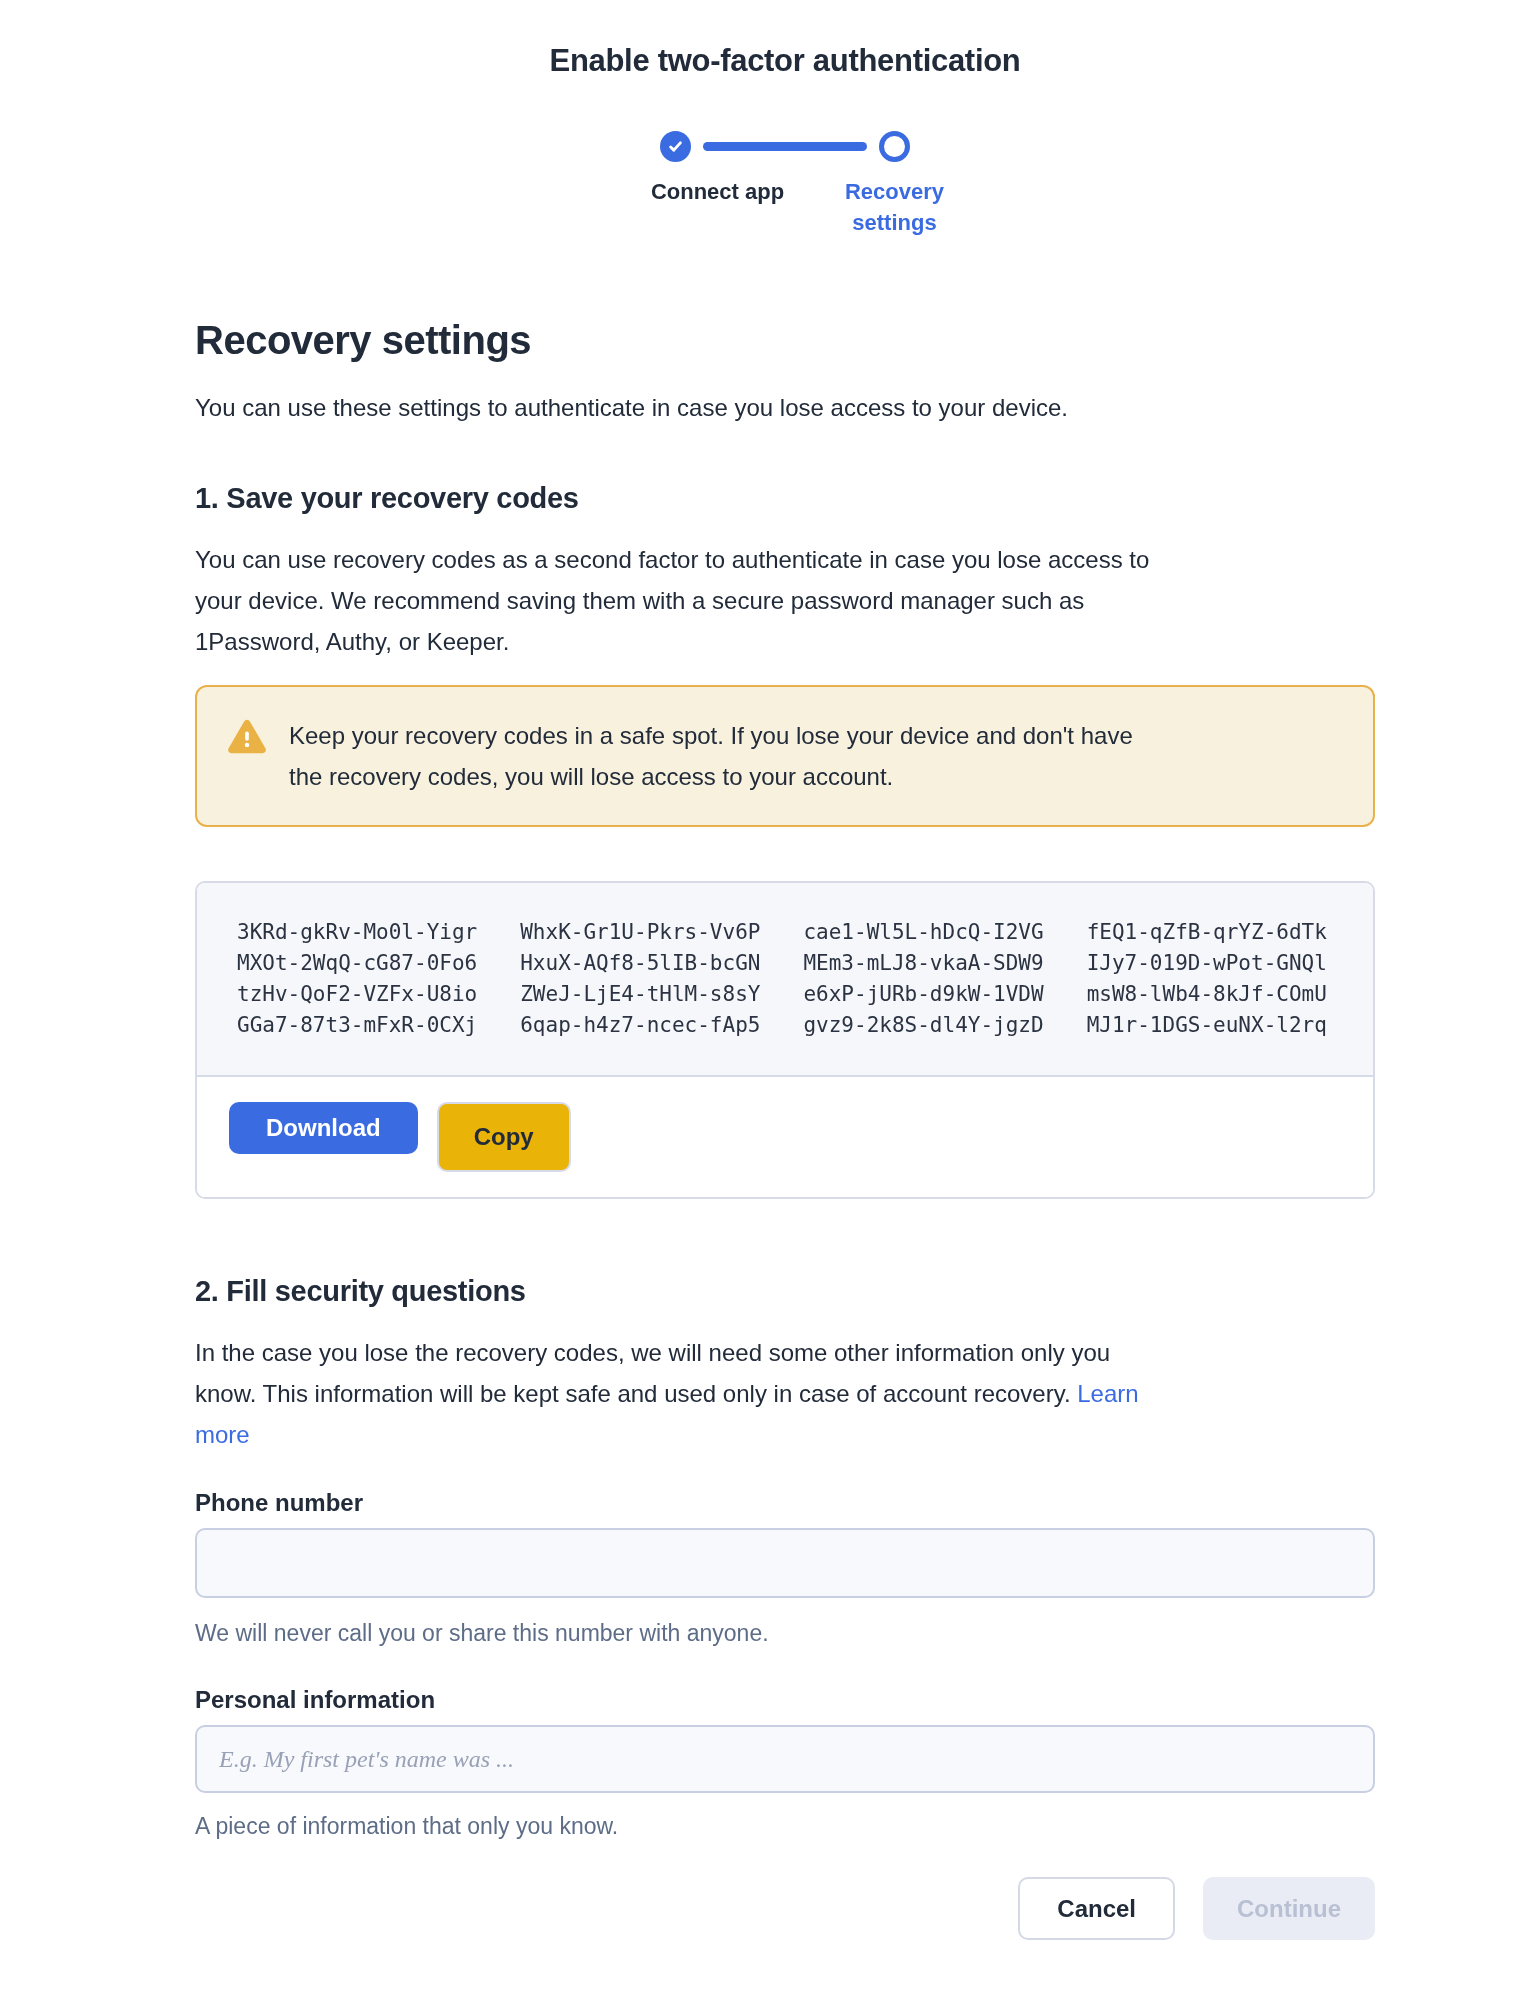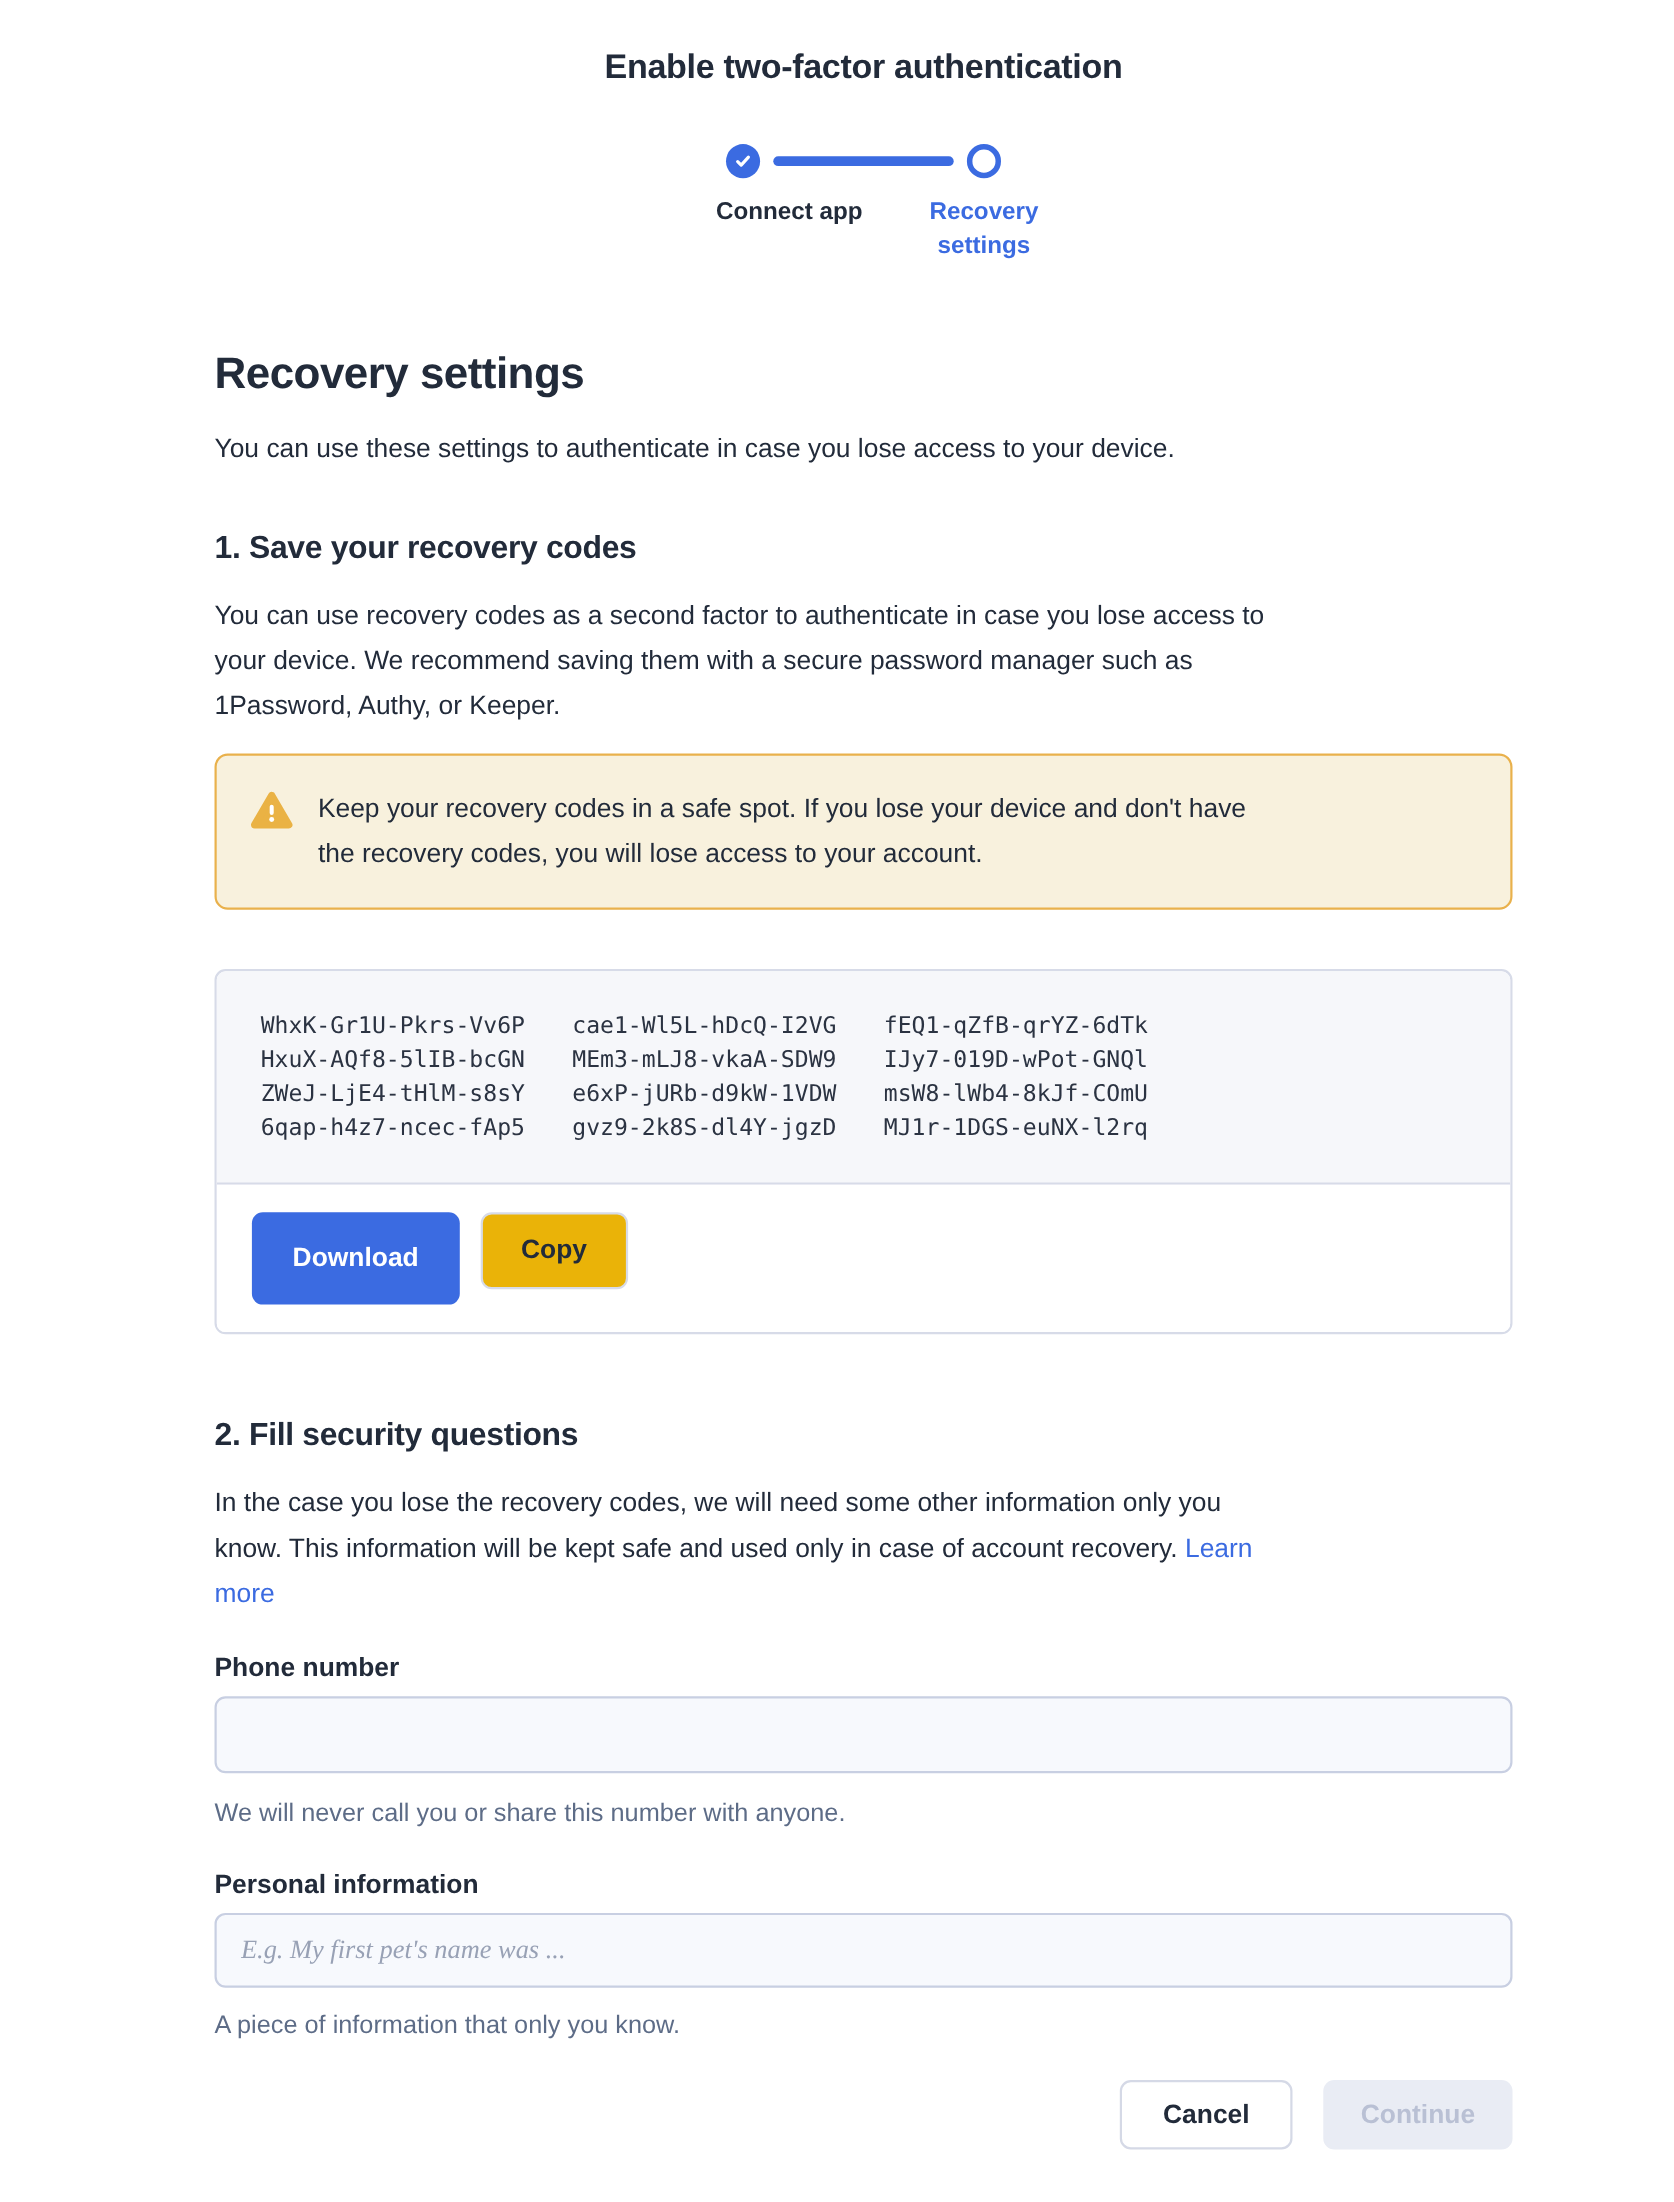--- a/index.html
+++ b/index.html
@@ -73,21 +73,21 @@
   }
   .codes-col{white-space:nowrap;}
   .codes-actions{padding:25px 32px;display:flex;gap:19px;background:#fff;}
 
   
   .btn{
     display:inline-flex;align-items:center;justify-content:center;
     border-radius:10px;font-family:inherit;font-size:24px;font-weight:600;cursor:pointer;
     border:none;
   }
-  .btn-primary{background:var(--accent);color:#fff;height:84px;padding:16px 37px;}
+  .btn-primary{background:var(--accent);color:#fff;height:52px;padding:16px 37px;}
   .btn-secondary{
     background:#eab308;color:var(--dark);height:70px;padding:0 35px;
     border:2px solid var(--border);
   }
   .btn-cancel{
     background:#fff;color:var(--dark);height:63px;padding:0 37px;
     border:2px solid #d5d9e6;
   }
   .btn-disabled{
     background:var(--disabled-bg);color:var(--disabled-text);height:63px;padding:0 34px;
@@ -144,20 +144,26 @@
       <rect x="10.9" y="8" width="2.2" height="5.6" rx="1.1" fill="#ffffff"></rect>
       <circle cx="12" cy="16.1" r="1.35" fill="#ffffff"></circle>
     </svg>
     <div class="warning-text preline">Keep your recovery codes in a safe spot. If you lose your device and don't have
 the recovery codes, you will lose access to your account.</div>
   </div>
 
   <div class="codes-card">
     <div class="codes-area">
       <div class="codes-col">
+        <div>3KRd-gkRv-Mo0l-Yigr</div>
+        <div>MXOt-2WqQ-cG87-0Fo6</div>
+        <div>tzHv-QoF2-VZFx-U8io</div>
+        <div>GGa7-87t3-mFxR-0CXj</div>
+      </div>
+      <div class="codes-col">
         <div>WhxK-Gr1U-Pkrs-Vv6P</div>
         <div>HxuX-AQf8-5lIB-bcGN</div>
         <div>ZWeJ-LjE4-tHlM-s8sY</div>
         <div>6qap-h4z7-ncec-fAp5</div>
       </div>
       <div class="codes-col">
         <div>cae1-Wl5L-hDcQ-I2VG</div>
         <div>MEm3-mLJ8-vkaA-SDW9</div>
         <div>e6xP-jURb-d9kW-1VDW</div>
         <div>gvz9-2k8S-dl4Y-jgzD</div>

